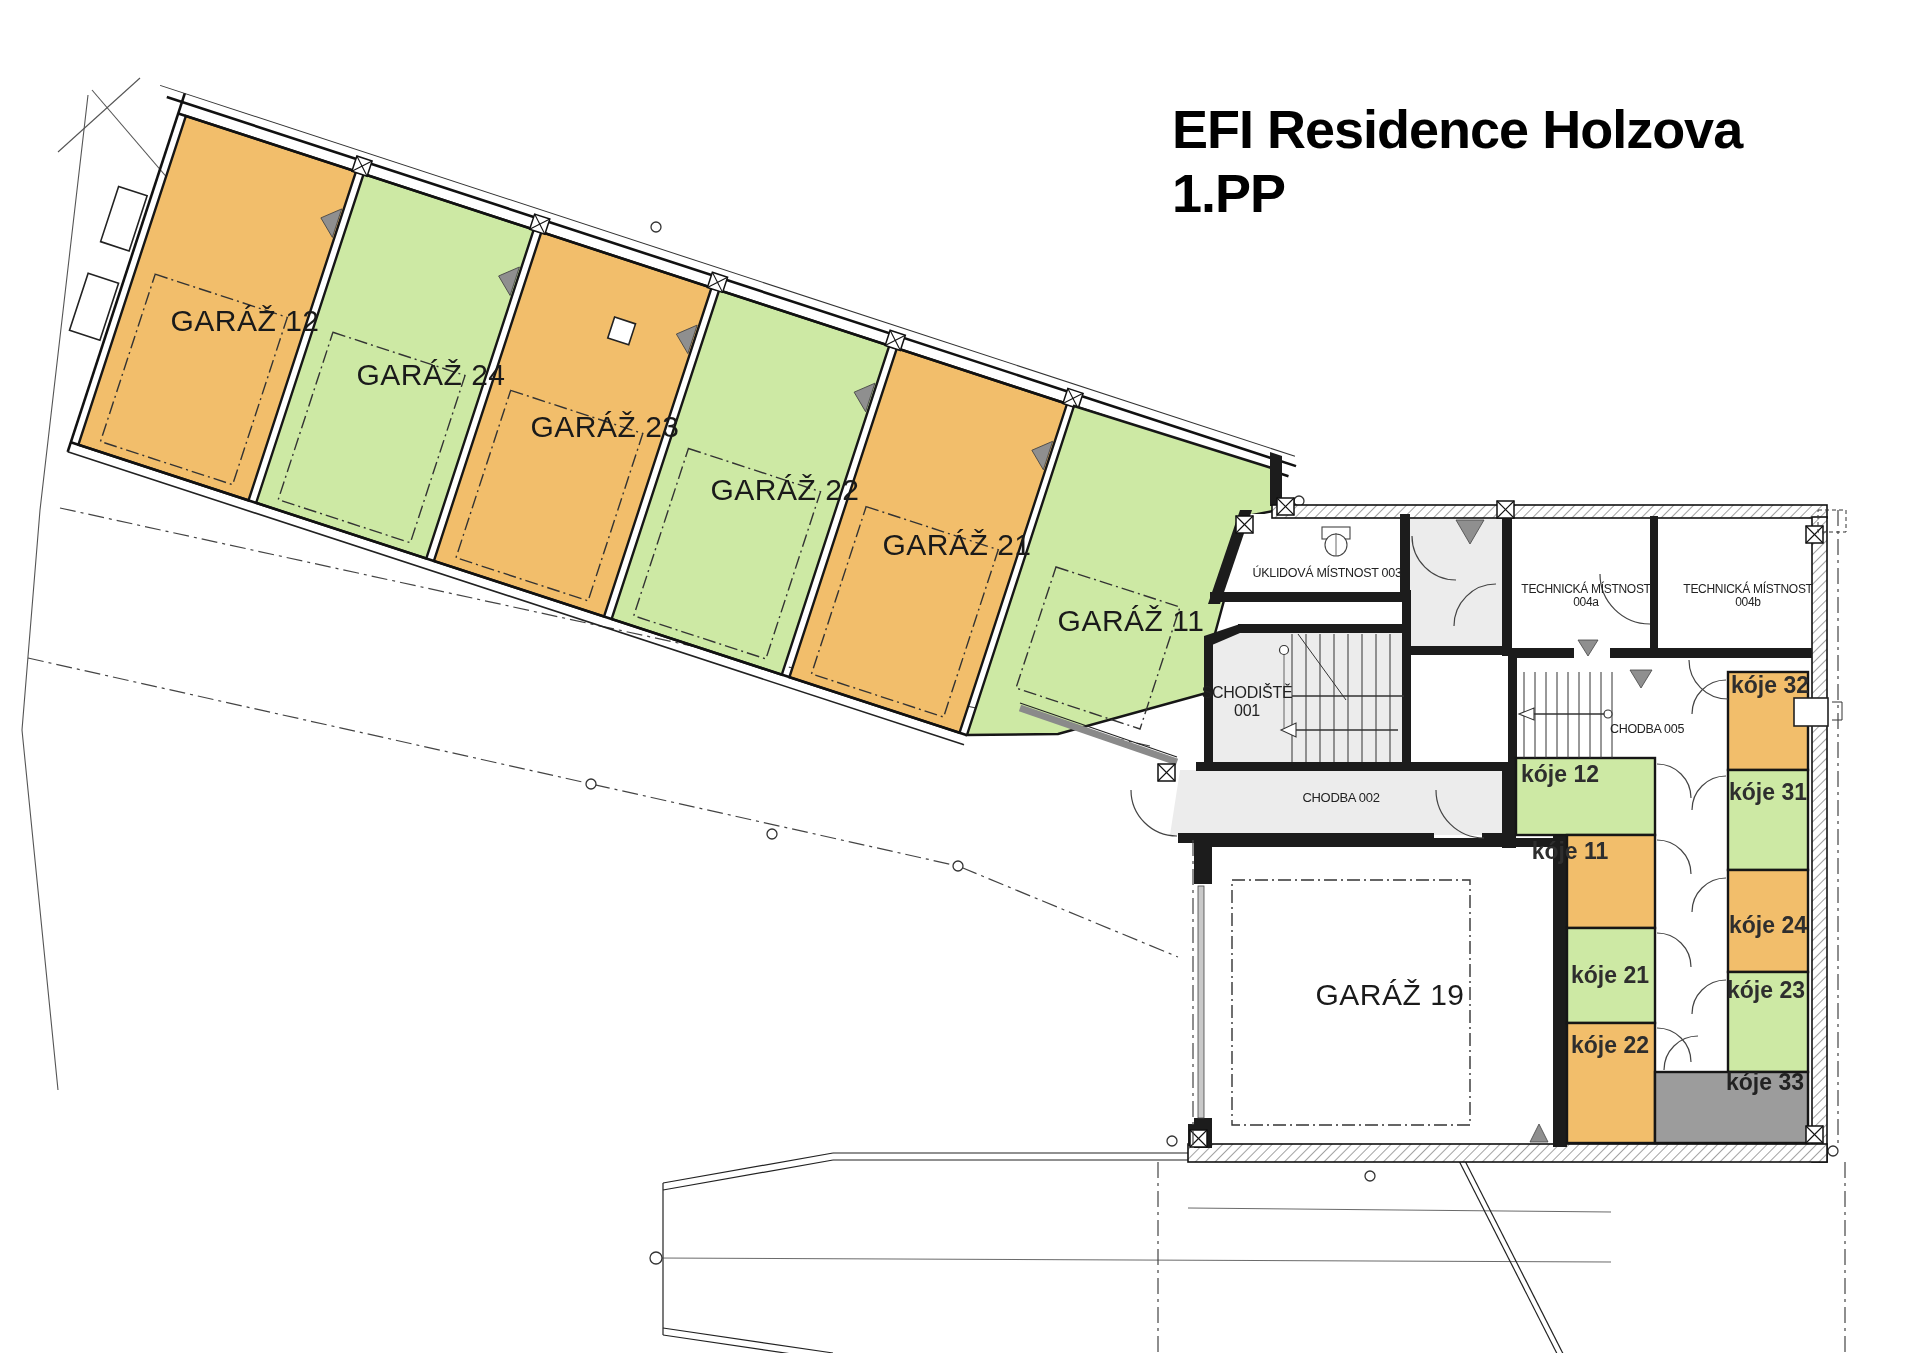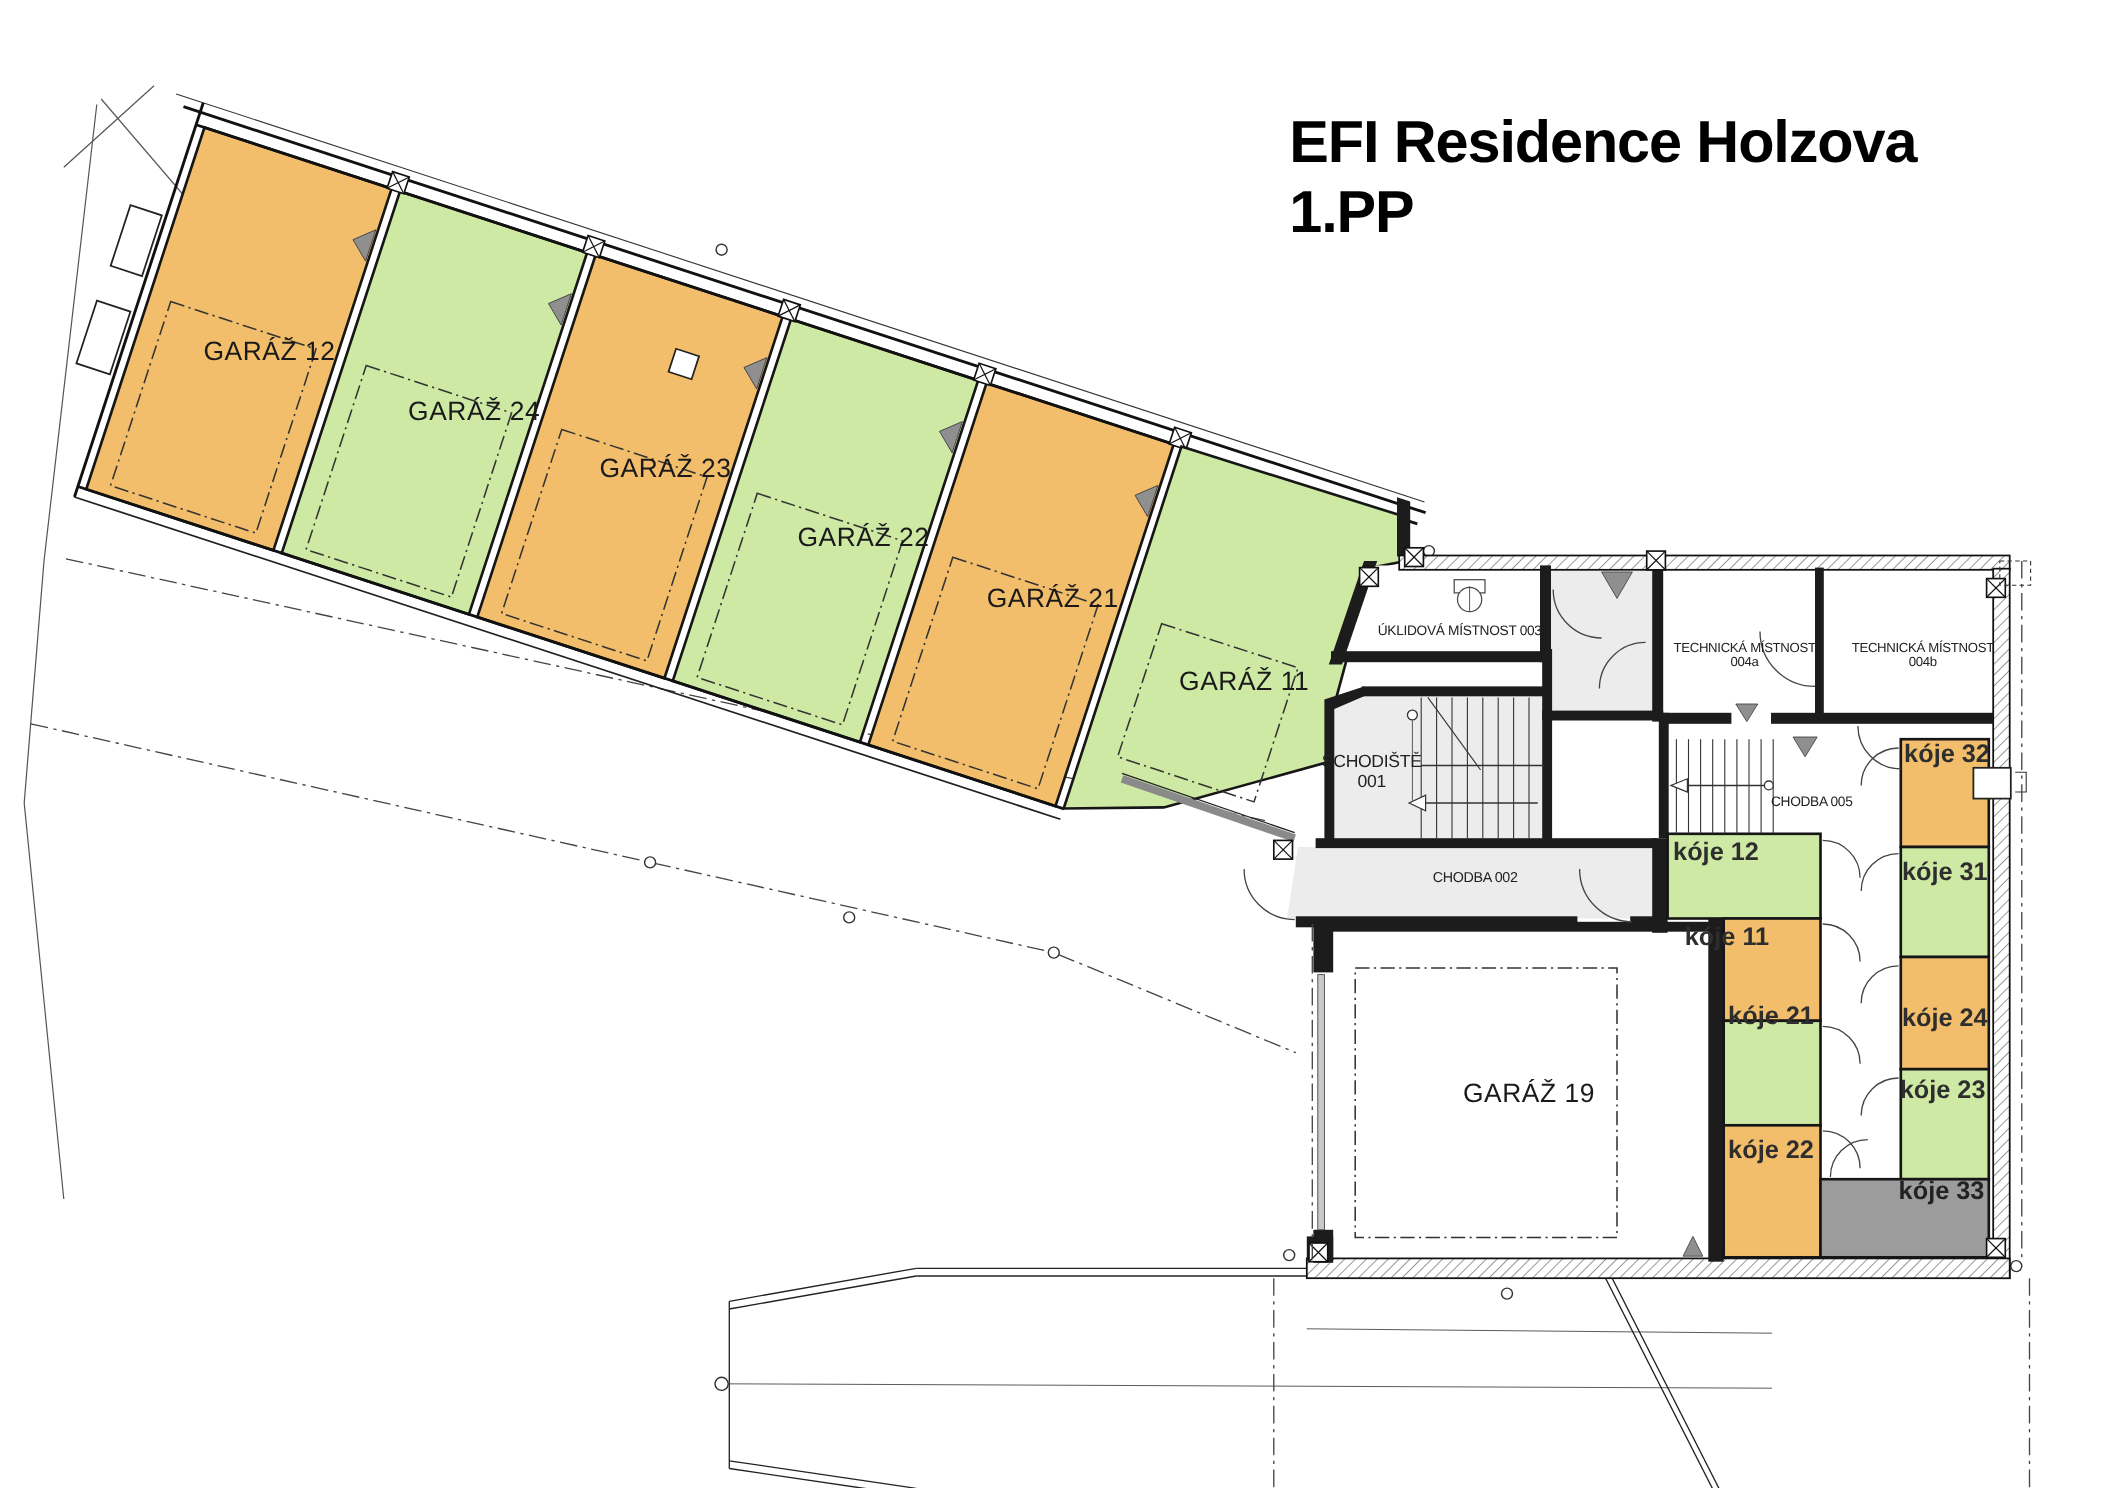--- a/index.html
+++ b/index.html
@@ -1,21 +1,21 @@
 <!DOCTYPE html>
 <html><head>
 <meta charset="utf-8">
 <style>
   html,body{margin:0;padding:0;background:#fff;}
   .stage{position:relative;width:1898px;height:1353px;background:#fff;overflow:hidden;
          font-family:"Liberation Sans", sans-serif;margin-top:40px;}
   .stage svg{position:absolute;left:0;top:0;}
   .lbl{position:absolute;transform:translate(-50%,-50%);color:#1a1a1a;white-space:pre-line;
        text-align:center;line-height:1.12;pointer-events:none;}
-  .lbl.garage{font-size:24px;letter-spacing:0.5px;}
+  .lbl.garage{font-size:30px;letter-spacing:0.5px;}
   .lbl.room{font-size:12.5px;letter-spacing:-0.3px;color:#222;}
   .lbl.koje{font-size:23px;font-weight:bold;color:#2e2e2e;letter-spacing:0;}
   .lbl.koje33{color:#222;}
   .title{position:absolute;left:1172px;color:#000;font-weight:bold;font-size:54px;letter-spacing:-1px;}
   .t1{top:58px;} .t2{top:122px;}
   
   .cell{stroke:#161616;stroke-width:2.4;}
   .dash{fill:none;stroke:#333;stroke-width:1.4;stroke-dasharray:13 4 2 4;}
   .w1{stroke:#333;stroke-width:1;}
   .w2{stroke:#111;stroke-width:2.6;}
@@ -325,20 +325,20 @@
 004a</div>
 <div class="lbl room" style="left:1748px;top:556px;font-size:12px">TECHNICKÁ MÍSTNOST
 004b</div>
 <div class="lbl room" style="left:1247px;top:662px;font-size:16px">SCHODIŠTĚ
 001</div>
 <div class="lbl room" style="left:1341px;top:758px;font-size:13px">CHODBA 002</div>
 <div class="lbl room" style="left:1647px;top:689px">CHODBA 005</div>
 
 <div class="lbl koje" style="left:1560px;top:735px">kóje 12</div>
 <div class="lbl koje" style="left:1570px;top:812px">kóje 11</div>
-<div class="lbl koje" style="left:1610px;top:884px">kóje 21</div>
+<div class="lbl koje" style="left:1610px;top:936px">kóje 21</div>
 <div class="lbl koje" style="left:1610px;top:1006px">kóje 22</div>
 <div class="lbl koje" style="left:1770px;top:646px">kóje 32</div>
 <div class="lbl koje" style="left:1768px;top:753px">kóje 31</div>
 <div class="lbl koje" style="left:1768px;top:886px">kóje 24</div>
 <div class="lbl koje" style="left:1766px;top:951px">kóje 23</div>
 <div class="lbl koje koje33" style="left:1765px;top:1043px">kóje 33</div>
 </div>
 
 </body></html>

